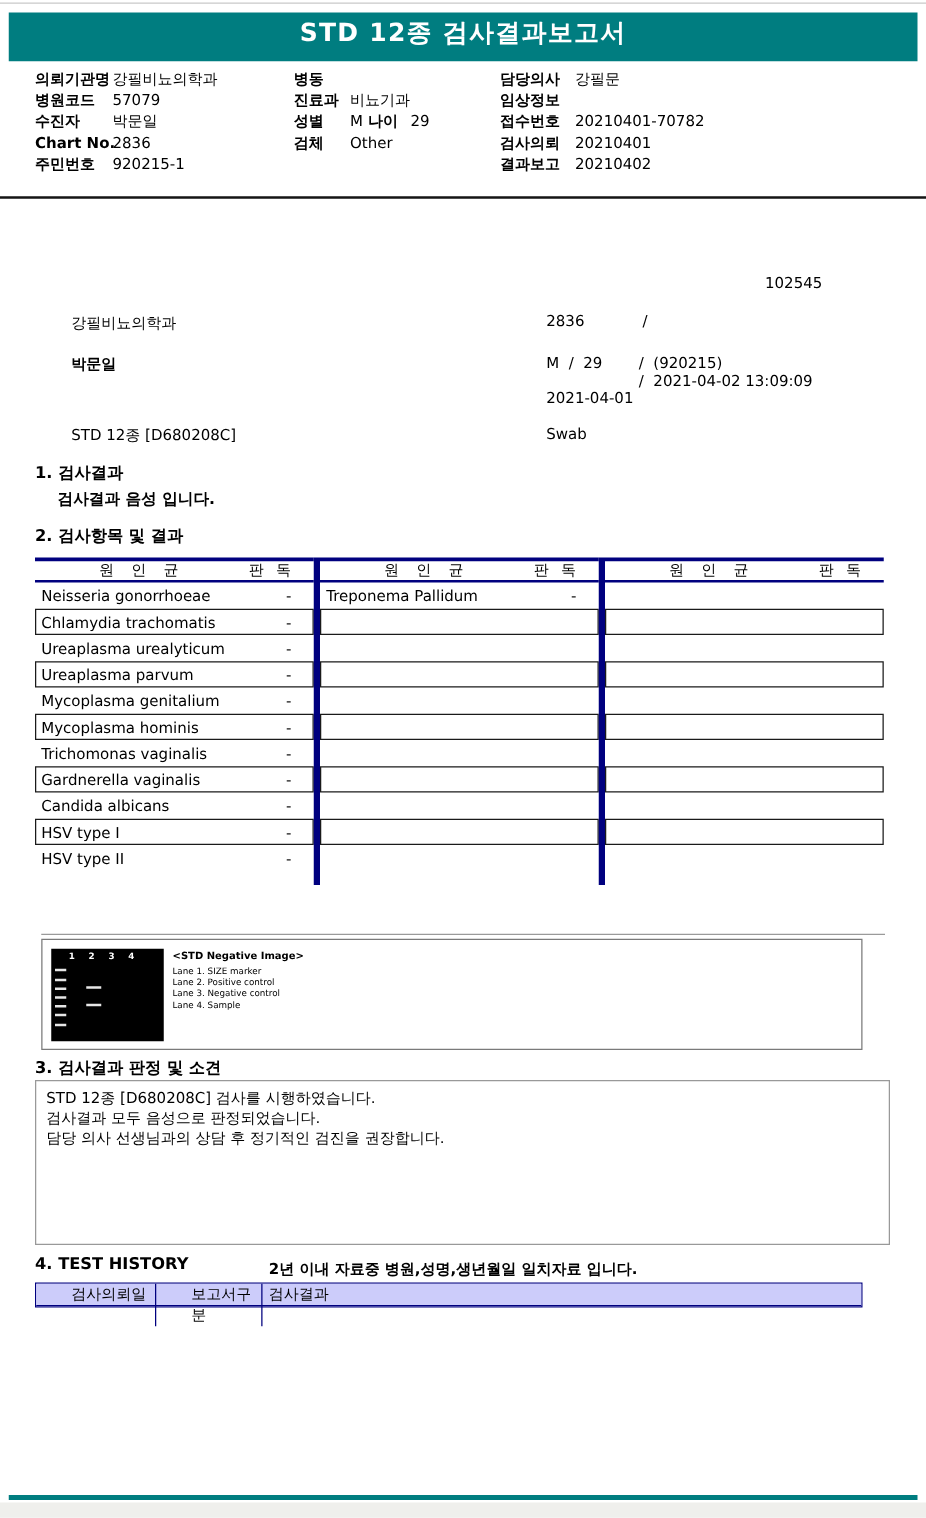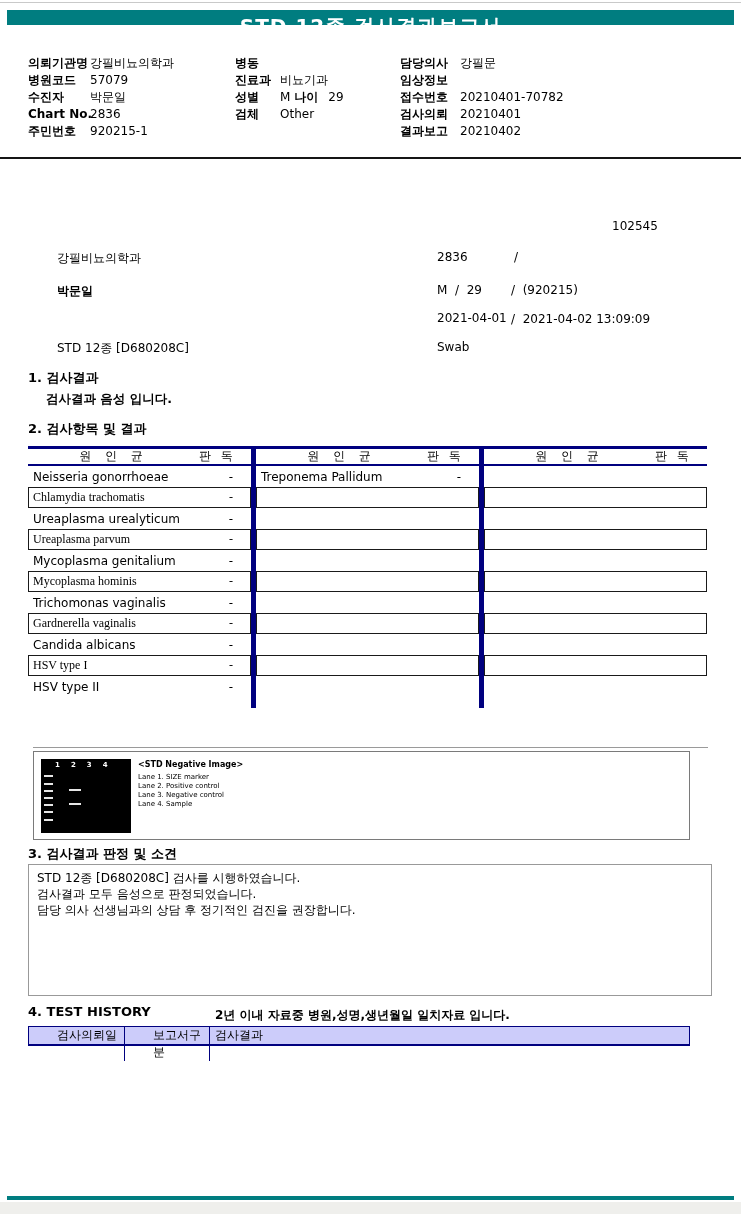--- a/index.html
+++ b/index.html
@@ -6,21 +6,21 @@
   html,body { background:#e9e9e6; }
   .page {
     position:relative; width:741px; height:1214px; margin:0 auto;
     background:#ffffff; color:#000;
     font-family:"DejaVu Sans","Liberation Sans",sans-serif;
     overflow:hidden;
   }
   .top-rule { position:absolute; top:2px; left:0; width:741px; height:1px; background:#c9c9c9; }
 
   .banner {
-    position:absolute; top:10px; left:7px; width:727px; height:15px;
+    position:absolute; top:10px; left:7px; width:727px; height:39px;
     background:var(--banner,#007d80); color:#fff;
     font-size:20px; font-weight:bold; letter-spacing:1px;
     text-align:center; line-height:33px;
   }
 
   .info { position:absolute; top:55px; left:28px; width:704px; display:flex; font-size:12px; }
   .icol1 { width:207px; } .icol2 { width:165px; } .icol3 { width:330px; }
   .info-row { height:17px; line-height:17px; white-space:nowrap; }
   .ilabel { display:inline-block; font-weight:bold; }
   .icol1 .ilabel { width:62px; } .icol2 .ilabel { width:45px; } .icol3 .ilabel { width:60px; }
@@ -31,21 +31,21 @@
 
   .atext { position:absolute; font-size:12px; white-space:pre; }
   .ref-no { left:612px; top:219px; }
   .sm-hospital { left:57px; top:250px; }
   .sm-chart { left:437px; top:250px; }
   .sm-slash { left:514px; top:250px; }
   .sm-patient { left:57px; top:283px; font-weight:bold; }
   .sm-sexage { left:437px; top:283px; }
   .sm-birth { left:511px; top:283px; }
   .sm-reqdate { left:437px; top:311px; }
-  .sm-repdate { left:511px; top:312px;text-align:center; }
+  .sm-repdate { left:511px; top:298px;text-align:center; }
   .sm-test { left:57px; top:340px; }
   .sm-spec { left:437px; top:340px; }
 
   .sec-title { position:absolute; font-size:13px; font-weight:bold; white-space:pre; }
   .s1-title { left:28px; top:369px; }
   .s1-text  { left:46px; top:391px; font-size:12.5px; font-weight:bold; position:absolute; white-space:pre; }
   .s2-title { left:28px; top:420px; }
   .s3-title { left:28px; top:845px; }
   .s4-title { left:28px; top:1004px; }
   .s4-note  { position:absolute; left:215px; top:1007px; font-size:12px; font-weight:bold; white-space:pre; }
@@ -53,21 +53,21 @@
   .rtable { position:absolute; top:446px; left:28px; width:680px; display:flex; align-items:flex-start; }
   .rt-group { width:223px; }
   .rt-bar { flex:0 0 5px; width:5px; height:262px; background:var(--navy,#00007f); }
   .rt-header {
     height:20px; border-top:3px solid var(--navy,#00007f); border-bottom:2px solid var(--navy,#00007f);
     display:flex; align-items:center; font-size:12px;
   }
   .rt-h-name { flex:1; text-align:center; letter-spacing:5px; }
   .rt-h-read { width:52px; letter-spacing:3px; }
   .rt-row { height:21px; display:flex; align-items:center; font-size:12px; border:1px solid transparent; }
-  .rt-row.boxed { border:1px solid #1a1a1a;font-family:Liberation Serif, serif; }
+  .rt-row.boxed { border:1px solid #1a1a1a; }
   .rt-name { flex:1; padding-left:4px; white-space:nowrap; overflow:hidden; }
   .rt-read { width:38px; text-align:center; }
 
   .gel-rule { position:absolute; top:747px; left:33px; width:675px; height:1px; background:#9a9a9a; }
   .gel-box  { position:absolute; top:751px; left:33px; width:657px; height:89px; border:1px solid #7a7a7a; }
   .gel-img  { position:absolute; top:7px; left:7px; width:90px; height:74px; background:#000; }
   .gel-nums { display:flex; gap:11px; padding:2px 0 0 14px; color:#fff; font-size:7px; font-weight:bold; }
   .gel-band { position:absolute; background:#e6e6e6; }
   .gb1 { left:3px; top:16px; width:9px; height:2px; }
   .gb2 { left:3px; top:24px; width:9px; height:2px; }

